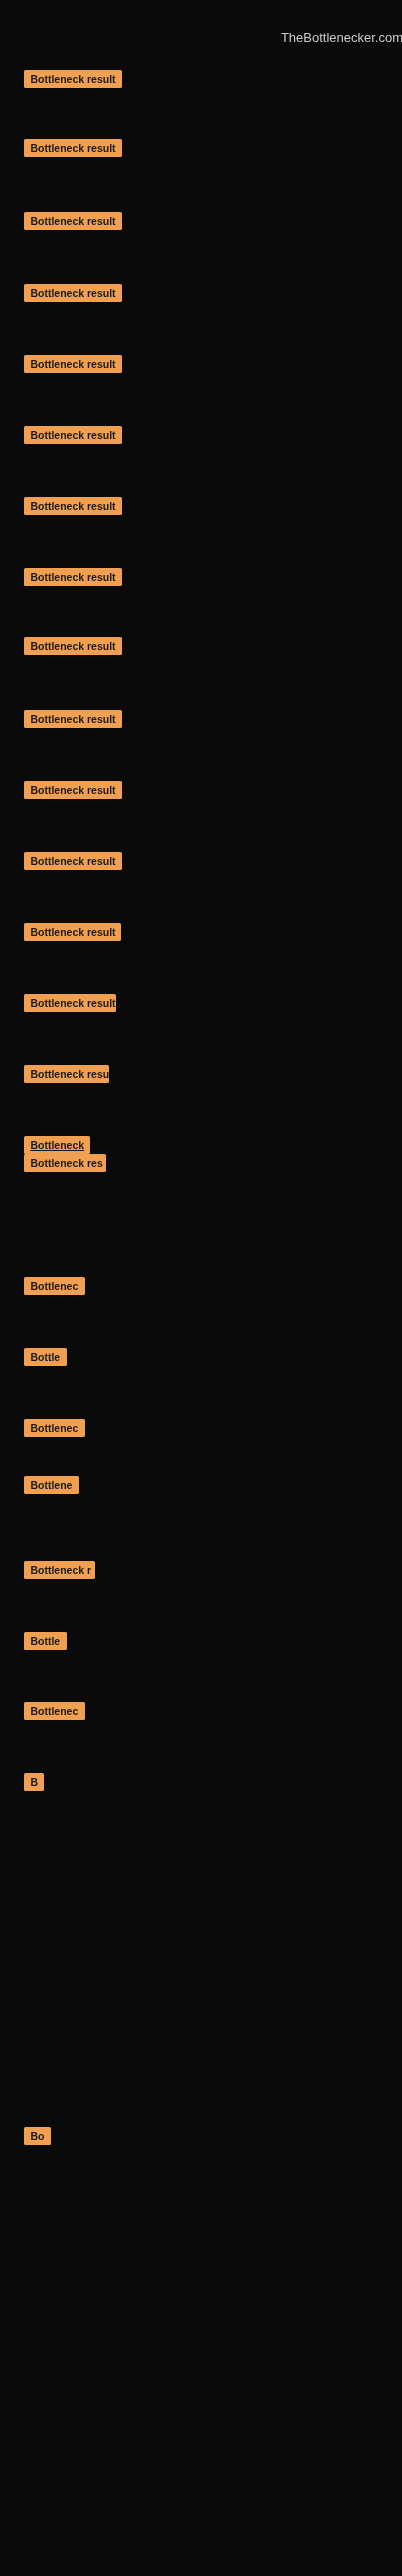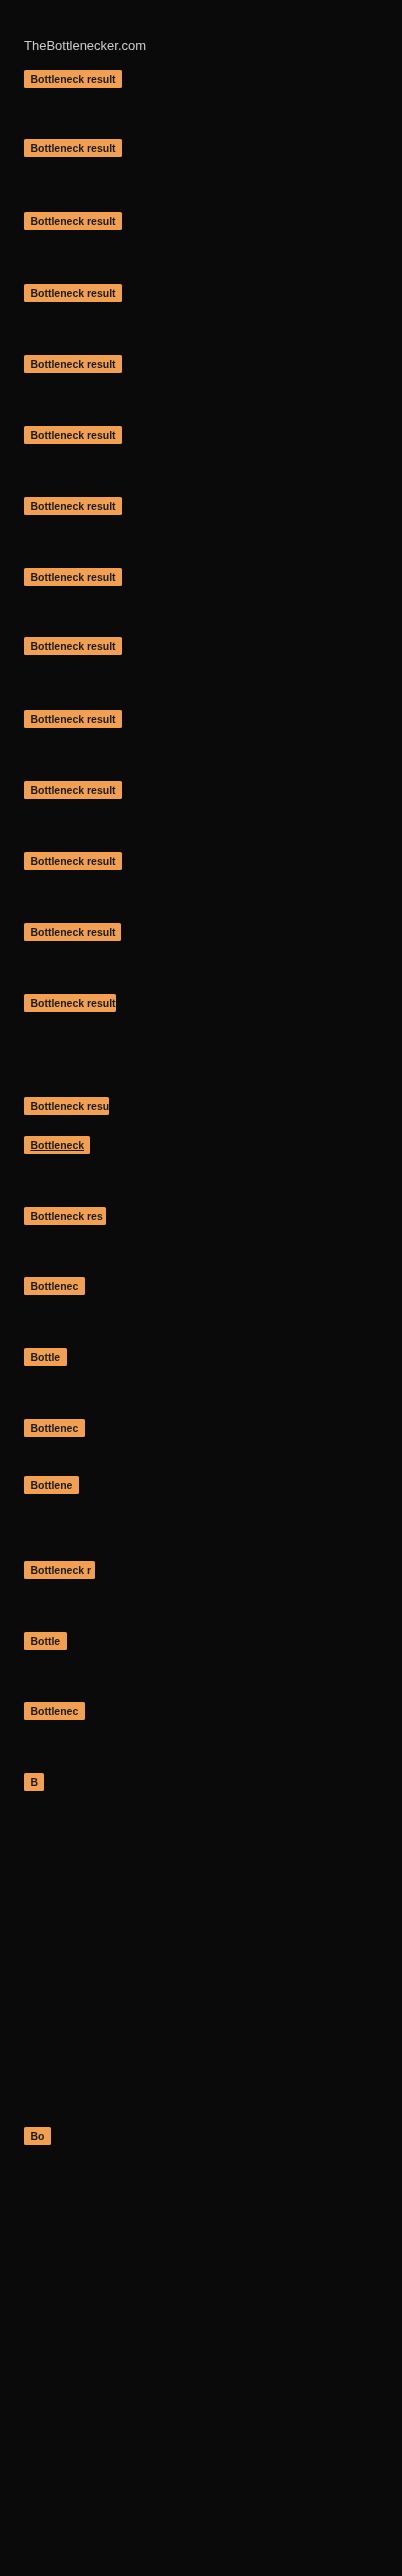--- a/index.html
+++ b/index.html
@@ -10,26 +10,25 @@
 
     body {
       background-color: #0a0a0a;
       width: 403px;
       min-height: 2576px;
       font-family: Arial, sans-serif;
       position: relative;
     }
 
     .page-title {
-      text-align: left;
+      text-align: right;
       color: #cccccc;
       font-size: 13px;
       padding: 6.4px 0;
       font-weight: normal;
-      margin-top: 8px;
     }
 
     .bottleneck-item {
       position: absolute;
       left: 0;
     }
 
     .bottleneck-badge {
       background-color: #f0a050;
       color: #1a1a1a;
@@ -55,23 +54,23 @@
     <div class="bottleneck-item" style="top: 331px; left: 0px;"><span class="bottleneck-badge" style="max-width: 116px;">Bottleneck result</span></div>
     <div class="bottleneck-item" style="top: 402px; left: 0px;"><span class="bottleneck-badge" style="max-width: 116px;">Bottleneck result</span></div>
     <div class="bottleneck-item" style="top: 473px; left: 0px;"><span class="bottleneck-badge" style="max-width: 113px;">Bottleneck result</span></div>
     <div class="bottleneck-item" style="top: 544px; left: 0px;"><span class="bottleneck-badge" style="max-width: 113px;">Bottleneck result</span></div>
     <div class="bottleneck-item" style="top: 613px; left: 0px;"><span class="bottleneck-badge" style="max-width: 111px;">Bottleneck result</span></div>
     <div class="bottleneck-item" style="top: 686px; left: 0px;"><span class="bottleneck-badge" style="max-width: 109px;">Bottleneck result</span></div>
     <div class="bottleneck-item" style="top: 757px; left: 0px;"><span class="bottleneck-badge" style="max-width: 105px;">Bottleneck result</span></div>
     <div class="bottleneck-item" style="top: 828px; left: 0px;"><span class="bottleneck-badge" style="max-width: 101px;">Bottleneck result</span></div>
     <div class="bottleneck-item" style="top: 899px; left: 0px;"><span class="bottleneck-badge" style="max-width: 97px;">Bottleneck result</span></div>
     <div class="bottleneck-item" style="top: 970px; left: 0px;"><span class="bottleneck-badge" style="max-width: 92px;">Bottleneck result</span></div>
-    <div class="bottleneck-item" style="top: 1041px; left: 0px;"><span class="bottleneck-badge" style="max-width: 85px; margin-top: 32px;">Bottleneck resu</span></div>
+    <div class="bottleneck-item" style="top: 1041px; left: 0px;"><span class="bottleneck-badge" style="max-width: 85px;">Bottleneck resu</span></div>
     <div class="bottleneck-item" style="top: 1112px; left: 0px;"><span class="bottleneck-badge" style="max-width: 72px; text-decoration: underline;">Bottleneck</span></div>
-    <div class="bottleneck-item" style="top: 1183px; left: 0px;"><span class="bottleneck-badge" style="max-width: 82px;">Bottleneck res</span></div>
+    <div class="bottleneck-item" style="top: 1130px; left: 0px;"><span class="bottleneck-badge" style="max-width: 82px;">Bottleneck res</span></div>
     <div class="bottleneck-item" style="top: 1253px; left: 0px;"><span class="bottleneck-badge" style="max-width: 64px;">Bottlenec</span></div>
     <div class="bottleneck-item" style="top: 1324px; left: 0px;"><span class="bottleneck-badge" style="max-width: 52px;">Bottle</span></div>
     <div class="bottleneck-item" style="top: 1395px; left: 0px;"><span class="bottleneck-badge" style="max-width: 64px;">Bottlenec</span></div>
     <div class="bottleneck-item" style="top: 1452px; left: 0px;"><span class="bottleneck-badge" style="max-width: 58px;">Bottlene</span></div>
     <div class="bottleneck-item" style="top: 1537px; left: 0px;"><span class="bottleneck-badge" style="max-width: 71px;">Bottleneck r</span></div>
     <div class="bottleneck-item" style="top: 1608px; left: 0px;"><span class="bottleneck-badge" style="max-width: 48px;">Bottle</span></div>
     <div class="bottleneck-item" style="top: 1678px; left: 0px;"><span class="bottleneck-badge" style="max-width: 63px;">Bottlenec</span></div>
     <div class="bottleneck-item" style="top: 1749px; left: 0px;"><span class="bottleneck-badge" style="max-width: 24px;">B</span></div>
     <div class="bottleneck-item" style="top: 2103px; left: 0px;"><span class="bottleneck-badge" style="max-width: 31px;">Bo</span></div>
   </div>

